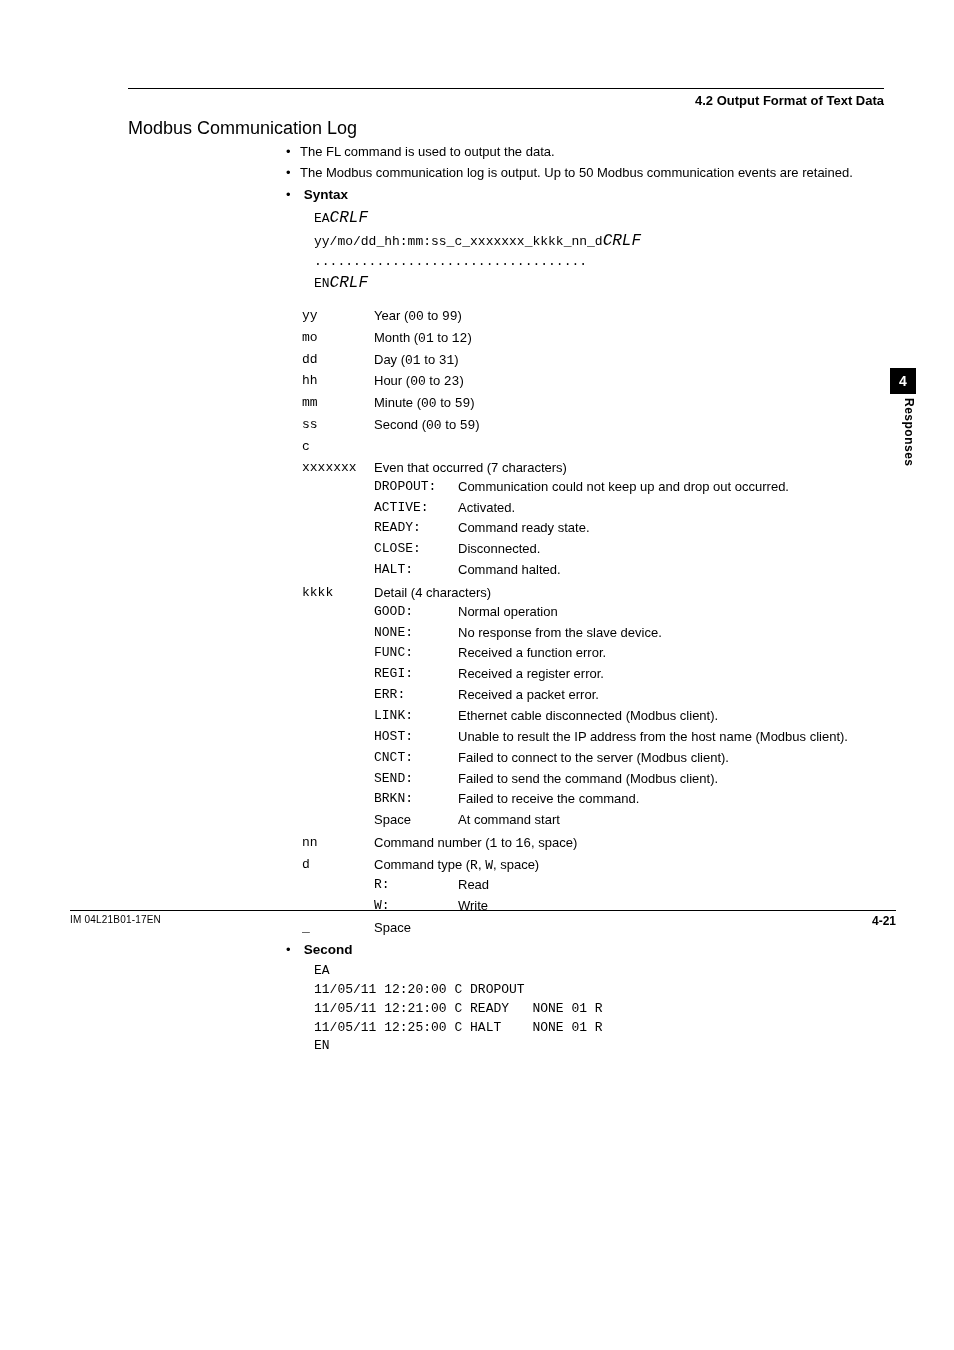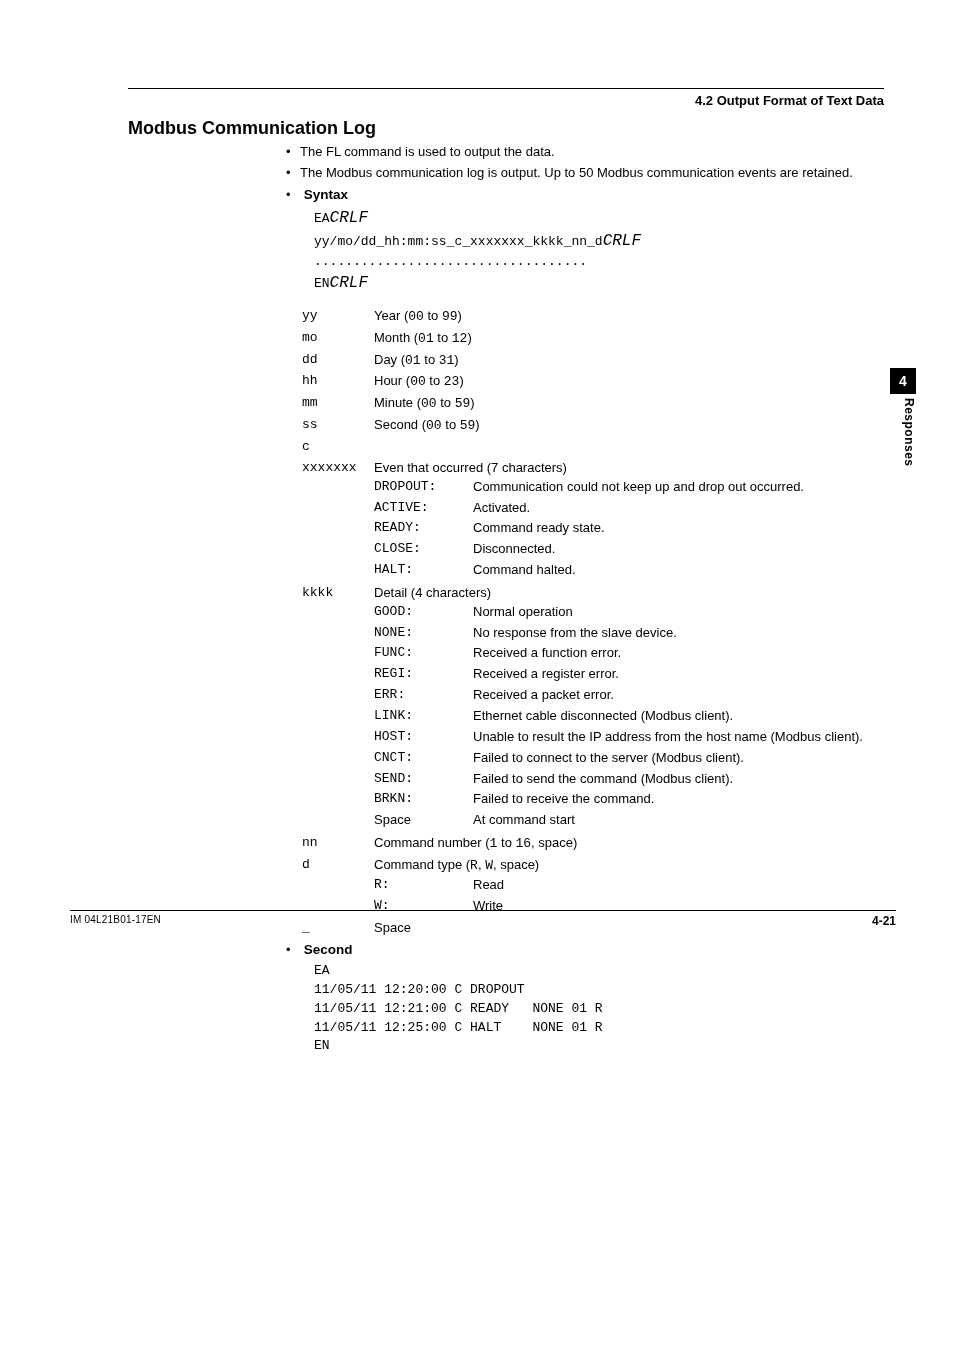--- a/index.html
+++ b/index.html
@@ -1,37 +1,37 @@
 <!DOCTYPE html>
 <html><head>
 <meta charset="utf-8">
 <style>
   * { box-sizing: border-box; margin: 0; padding: 0; }
   html, body { width: 954px; height: 1350px; background: #fff; font-family: Arial, Helvetica, sans-serif; color: #000; }
   .page { position: relative; width: 954px; height: 972px; padding: 88px 70px 40px 128px; }
   .header-line { border-top: 1px solid #000; margin-bottom: 4px; }
   .header-row { display: flex; justify-content: flex-end; font-size: 13px; font-weight: bold; margin-bottom: 10px; }
-  .h1 { font-size: 18px; font-weight: bold; margin-top: 6px; margin-bottom: 4px; }
+  .h1 { font-size: 18px; font-weight: normal; margin-top: 6px; margin-bottom: 4px; }
   .content { margin-left: 158px; font-size: 13px; line-height: 1.45; }
   .content ul.top { list-style: none; padding: 0; }
   .content ul.top > li::before { content: "•"; display: inline-block; width: 14px; margin-left: -14px; }
   .content ul.top > li { padding-left: 14px; margin-bottom: 2px; }
   .sub-h { font-weight: bold; font-size: 13.5px; }
   .mono { font-family: "Courier New", monospace; font-size: 13px; }
   .mono-i { font-family: "Courier New", monospace; font-style: italic; font-size: 16px; }
   .syntax-block { margin-left: 14px; margin-top: 2px; }
   .syntax-line { white-space: pre; }
   .defs { margin-left: 2px; margin-top: 12px; }
   .row { display: flex; align-items: flex-start; margin-bottom: 2px; }
   .col-a { width: 72px; flex: 0 0 72px; }
   .col-b { flex: 1; }
   .sub-row { display: flex; align-items: flex-start; margin-bottom: 2px; }
   .sub-a { width: 38px; flex: 0 0 38px; }
   .sub-b { flex: 1; }
-  .sub-row2 { display: flex; align-items: flex-start; margin-bottom: 2px; gap: 15px; }
+  .sub-row2 { display: flex; align-items: flex-start; margin-bottom: 2px; }
   .sub2-a { width: 84px; flex: 0 0 84px; }
   .sub2-b { flex: 1; }
   .example-block { margin-left: 14px; margin-top: 2px; }
   .example-block .mono { white-space: pre; line-height: 1.45; display: block; }
   .side-tab { position: absolute; right: 38px; top: 368px; width: 26px; height: 26px; background: #000; color: #fff; display: flex; align-items: center; justify-content: center; font-size: 14px; font-weight: bold; }
   .side-text { position: absolute; right: 38px; top: 398px; font-size: 12px; font-weight: bold; writing-mode: vertical-rl; text-orientation: mixed; letter-spacing: 0.5px; }
   .footer { position: absolute; left: 70px; right: 58px; bottom: 44px; }
   .footer-line { border-top: 1px solid #000; margin-bottom: 3px; }
   .footer-row { display: flex; justify-content: space-between; font-size: 10px; }
   .footer-row .left { font-weight: normal; letter-spacing: 0.2px; }

